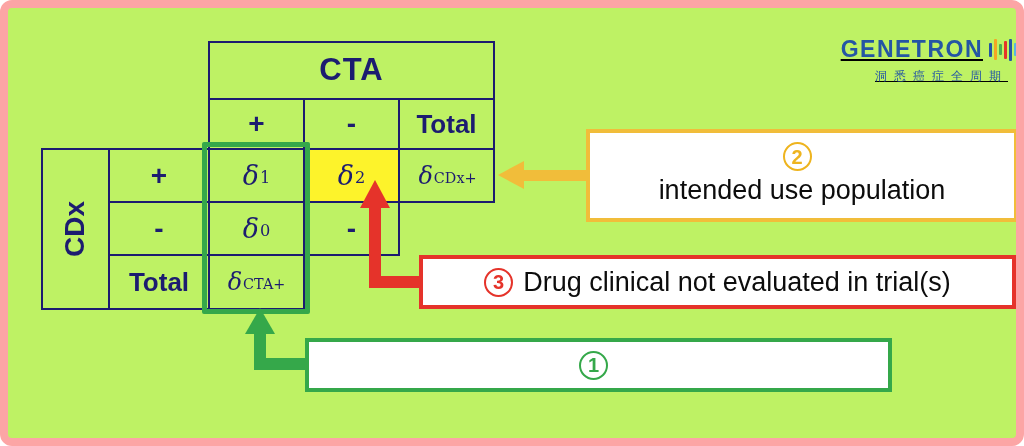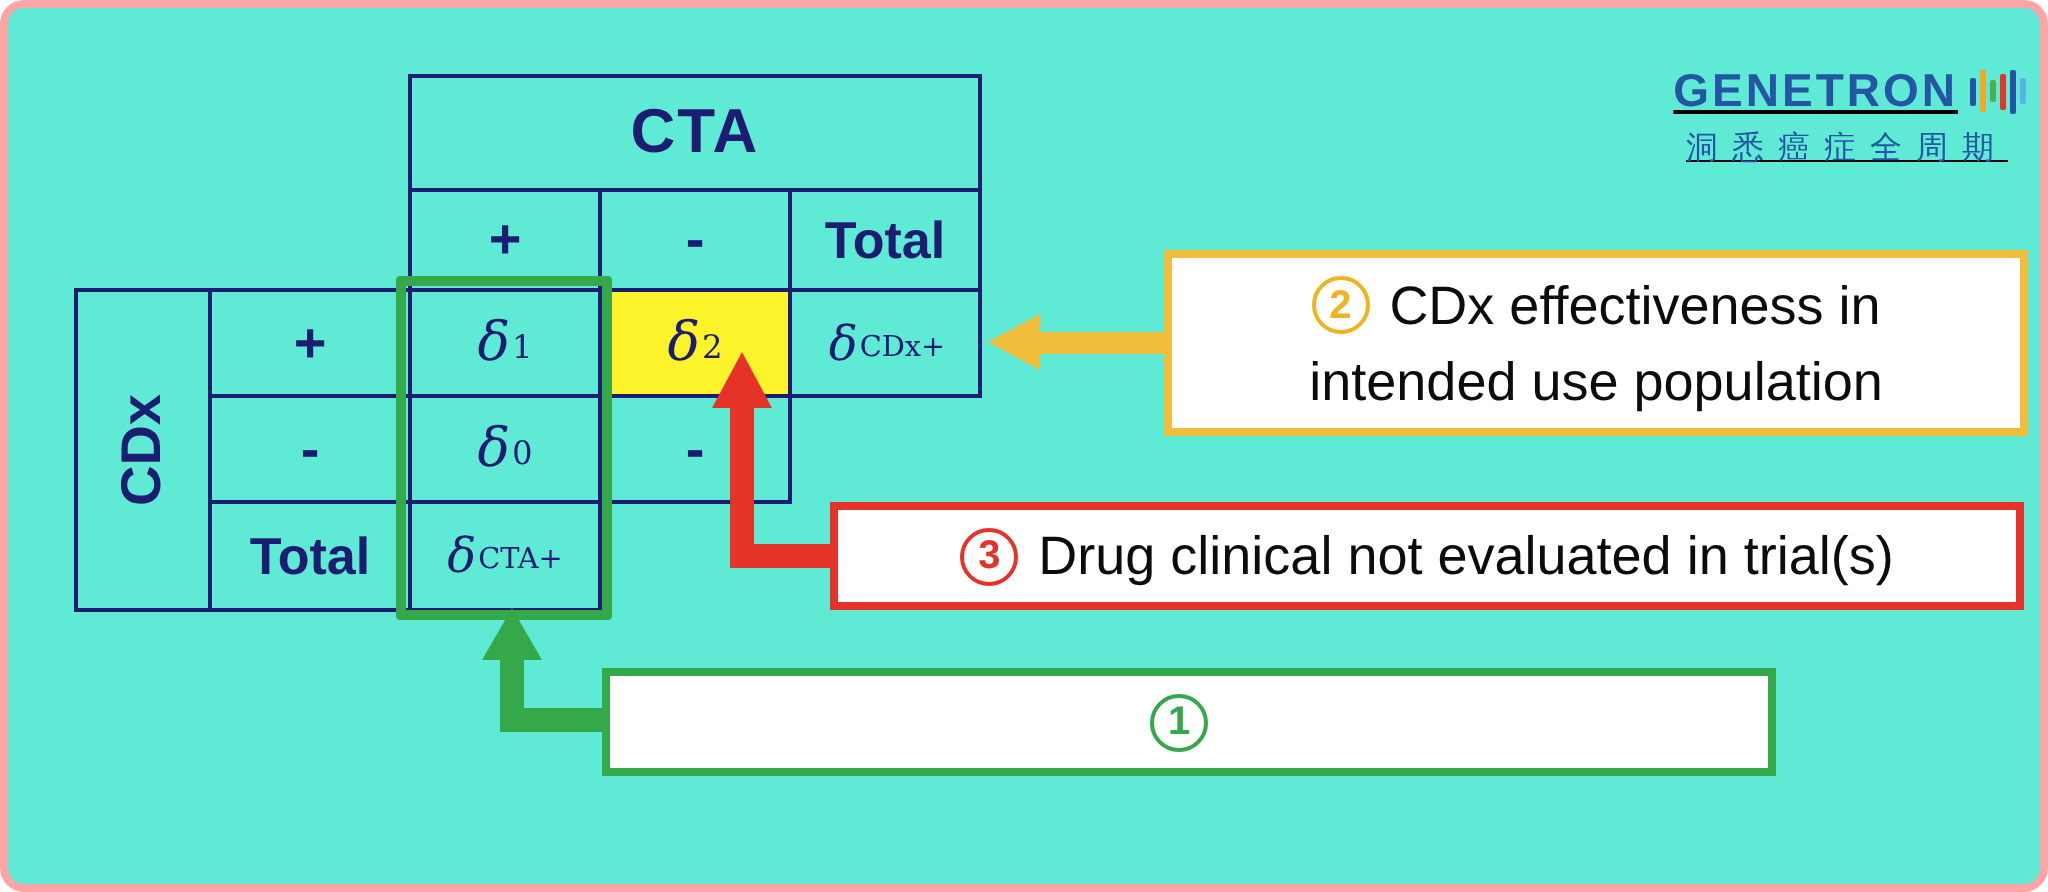--- a/index.html
+++ b/index.html
@@ -1,19 +1,19 @@
 <!DOCTYPE html>
 <html><head>
 <meta charset="utf-8">
 <style>
   * { margin:0; padding:0; box-sizing:border-box; }
   html,body { background:#ffffff; }
   body { font-family:"Liberation Sans", sans-serif; }
-  .stage { position:relative; width:1024px; height:446px; background:#5eead4;
-           border:4px solid #fca5a5; border-radius:12px; overflow:hidden; }
+  .stage { position:relative; width:1024px; height:446px; background:#bef264;
+           border:8px solid #fca5a5; border-radius:12px; overflow:hidden; }
 
   
   .vline,.hline { position:absolute; background:#1c1c70; z-index:3; }
   .vline { width:2px; }
   .hline { height:2px; }
 
   
   .cell { position:absolute; display:flex; align-items:center; justify-content:center;
           color:#1c1c70; z-index:4; white-space:nowrap; }
   .hdr  { font-weight:bold; font-size:28px; }
@@ -50,21 +50,21 @@
   .a-red   { background:#e5332a; }
   .a-green { background:#35a84a; }
 
   
   .logo { position:absolute; left:740px; top:28px; width:274px; z-index:6;text-decoration:underline; }
   .logo-row { display:flex; align-items:center; justify-content:flex-end; }
   .brand { font-weight:bold; font-size:23px; color:#2456a4; letter-spacing:1.5px; }
   .bars  { display:flex; align-items:center; gap:2px; margin:0 5px 0 6px; }
   .bars i { display:block; width:3px; border-radius:1px; }
   .brand-cn { font-weight:bold; font-size:24px; color:#2456a4; letter-spacing:2px; }
-  .tagline { font-size:16px; color:#2456a4; letter-spacing:7px; text-align:right;
+  .tagline { font-size:12px; color:#2456a4; letter-spacing:7px; text-align:right;
              margin-top:5px; margin-right:14px; }
 
   .footnote { position:absolute; left:42px; top:390px; font-size:23px; color:#1c1c70; z-index:4; }
 </style>
 </head>
 <body>
 
 <div class="stage">
 
   <div class="highlight"></div>
@@ -118,21 +118,20 @@
   </div>
 
   <div class="green-outline"></div>
 
   <div class="note note-yellow" style="left:578px;top:121px;width:432px;height:93px">
     <div class="note-lines">
       <div class="nl1">
         <span class="circ c-gold">
             <span>2</span>
           </span>
-        <span>CDx effectiveness in</span>
       </div>
       <div class="nl2">intended use population</div>
     </div>
   </div>
 
   <div class="note note-red" style="left:411px;top:247px;width:597px;height:54px">
     <span class="circ c-red">
         <span>3</span>
       </span>
     <span>Drug clinical not evaluated in trial(s)</span>

